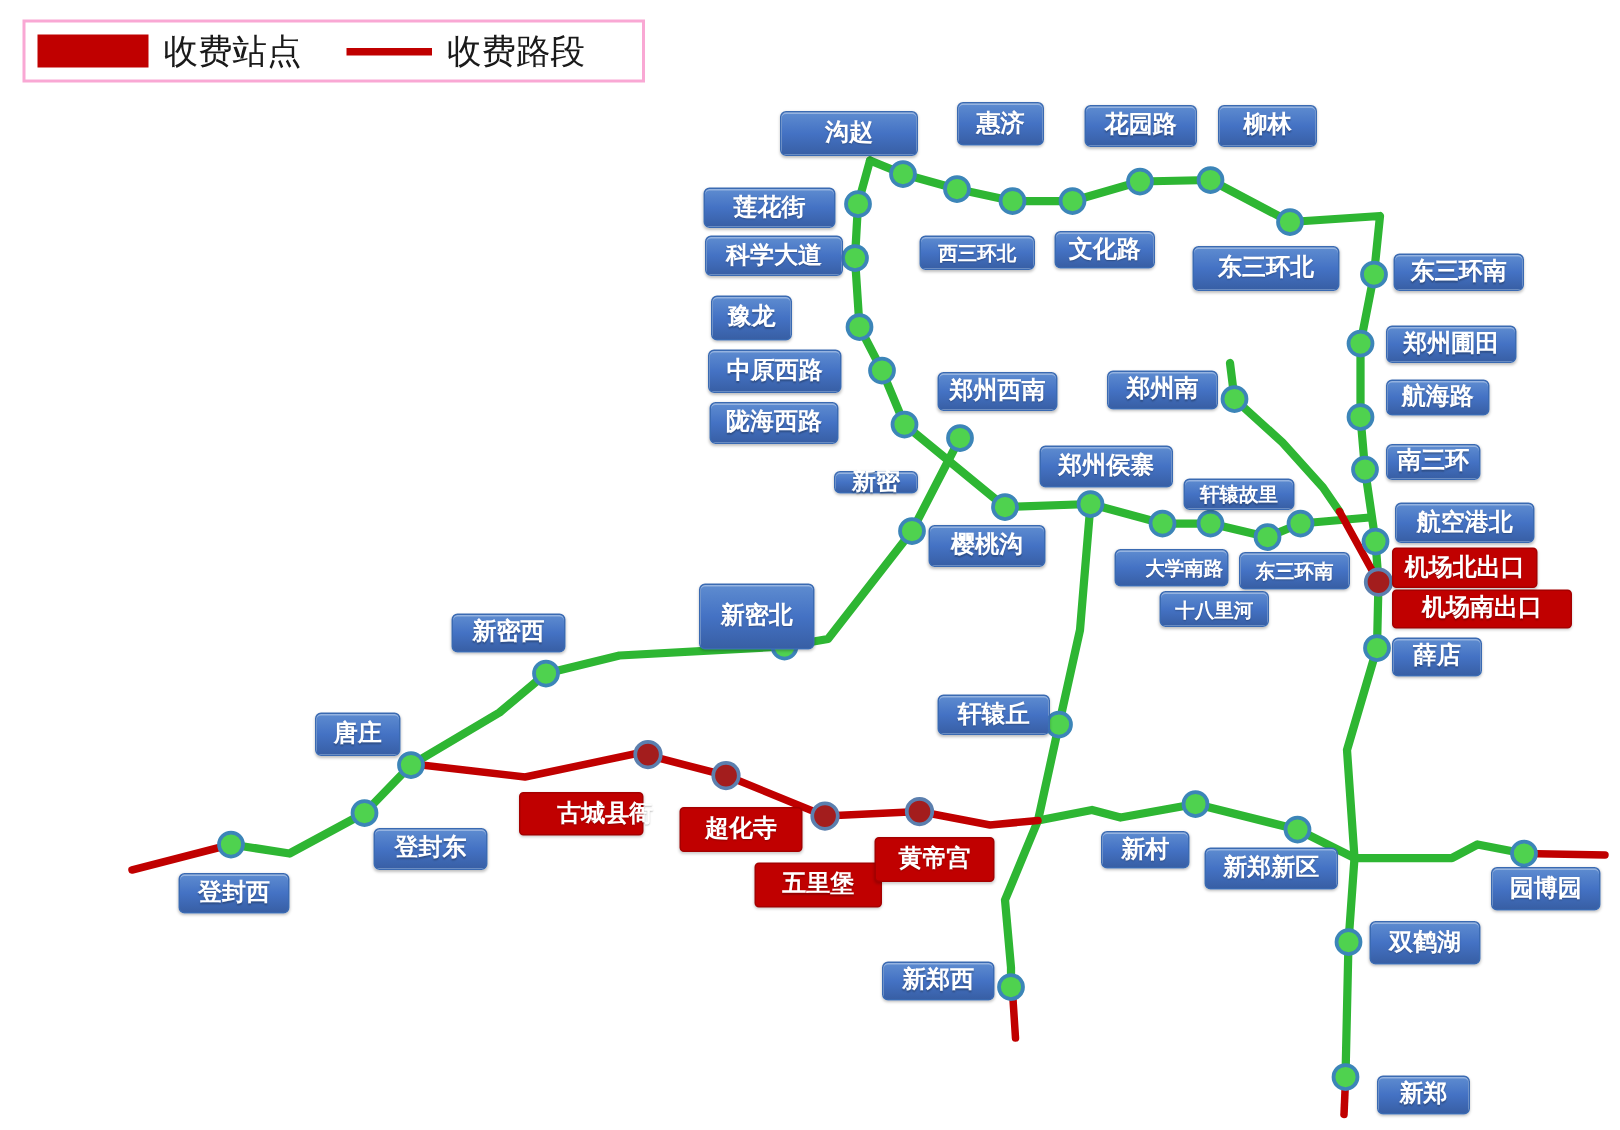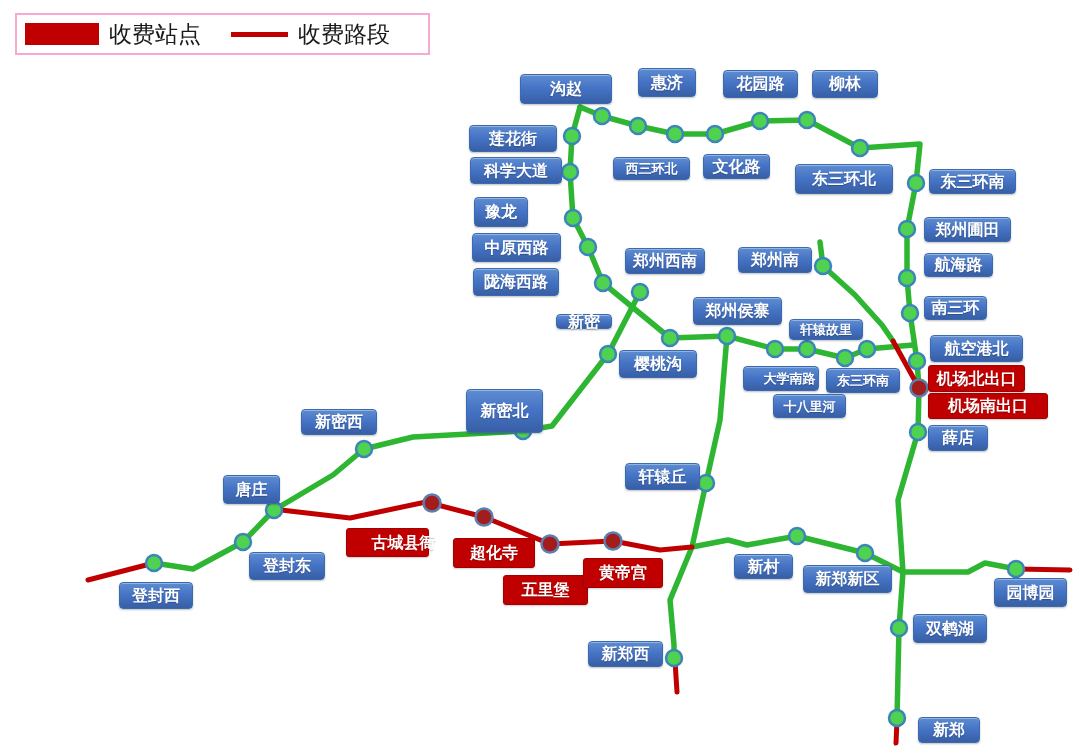--- a/index.html
+++ b/index.html
@@ -122,21 +122,21 @@
       <div class="station" style="left: 738px; top: 247px; width: 74px; height: 26px;">郑州南</div>
       <div class="station" style="left: 556px; top: 314px; width: 56px; height: 15px;">新密</div>
       <div class="station" style="left: 693px; top: 297px; width: 89px; height: 28px;">郑州侯寨</div>
       <div class="station small" style="left: 789px; top: 319px; width: 74px; height: 21px;">轩辕故里</div>
       <div class="station" style="left: 619px; top: 350px; width: 78px; height: 28px;">樱桃沟</div>
       <div class="station small" style="left: 743px; top: 366px; width: 76px; height: 25px; padding-left: 17px;">大学南路</div>
       <div class="station small" style="left: 826px; top: 368px; width: 74px; height: 25px;">东三环南</div>
       <div class="station small" style="left: 773px; top: 394px; width: 73px; height: 24px;">十八里河</div>
       <div class="station" style="left: 466px; top: 389px; width: 77px; height: 44px;">新密北</div>
       <div class="station" style="left: 301px; top: 409px; width: 76px; height: 26px;">新密西</div>
-      <div class="station" style="left: 210px; top: 475px; width: 57px; height: 29px; margin-left: 13px;">唐庄</div>
+      <div class="station" style="left: 210px; top: 475px; width: 57px; height: 29px;">唐庄</div>
       <div class="station" style="left: 249px; top: 552px; width: 76px; height: 28px;">登封东</div>
       <div class="station" style="left: 119px; top: 582px; width: 74px; height: 27px;">登封西</div>
       <div class="station red" style="left: 346px; top: 528px; width: 83px; height: 29px; padding-left: 32px;">古城县衙</div>
       <div class="station red" style="left: 453px; top: 538px; width: 82px; height: 30px;">超化寺</div>
       <div class="station red" style="left: 503px; top: 575px; width: 85px; height: 30px;">五里堡</div>
       <div class="station red" style="left: 583px; top: 558px; width: 80px; height: 30px;">黄帝宫</div>
       <div class="station" style="left: 625px; top: 463px; width: 75px; height: 27px;">轩辕丘</div>
       <div class="station" style="left: 588px; top: 641px; width: 75px; height: 26px;">新郑西</div>
       <div class="station" style="left: 734px; top: 554px; width: 59px; height: 25px;">新村</div>
       <div class="station" style="left: 803px; top: 565px; width: 89px; height: 28px;">新郑新区</div>

